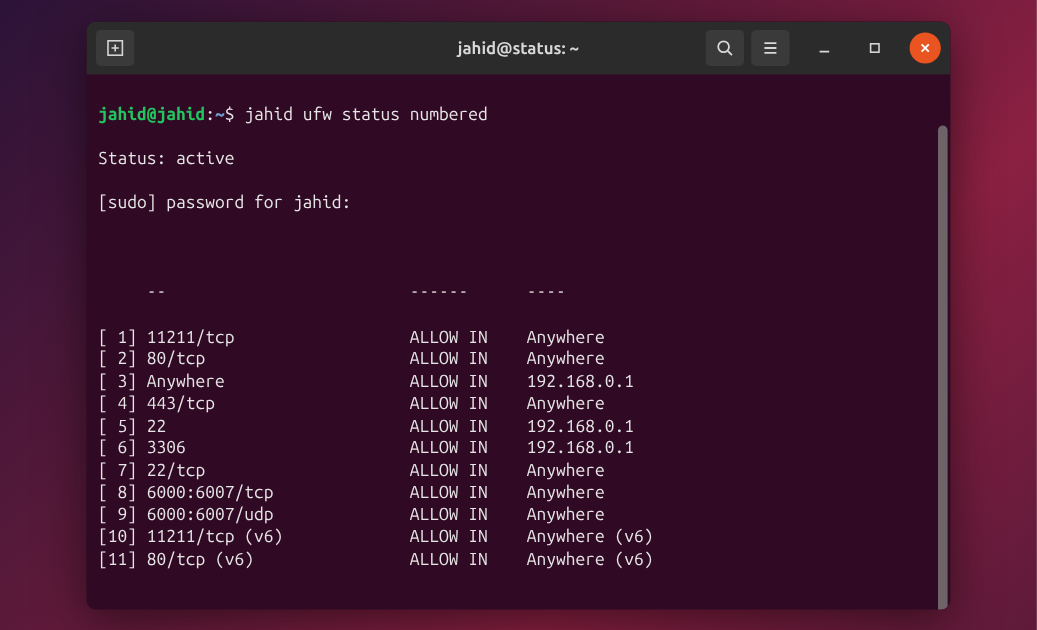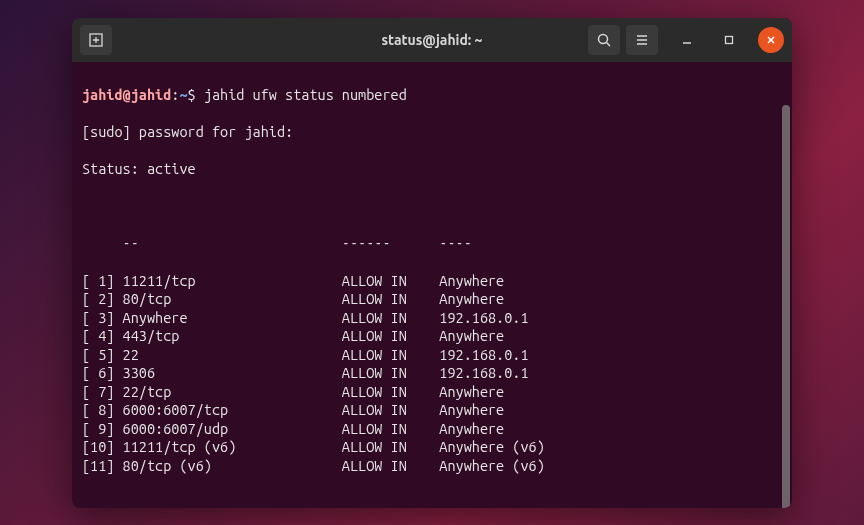--- a/index.html
+++ b/index.html
@@ -85,39 +85,39 @@
       top: 6px;
       bottom: 6px;
       width: 8px;
     }
     .scrollbar-thumb {
       width: 8px;
       background: #6e6368;
       border-radius: 4px;
       height: 96%;
     }
-    .prompt-user { color: #fca5a5; font-weight: bold; }
+    .prompt-user { color: #22c55e; font-weight: bold; }
     .prompt-path { color: #729fcf; font-weight: bold; }
     .prompt-dollar { color: #e6e6e6; }
     .line { display: block; }
   </style>
 </head>
 <body>
 
 <div class="window">
   <div class="titlebar" style="position:relative;">
     <div class="tb-btn">
       <svg viewBox="0 0 16 16">
           <rect x="2" y="2" width="12" height="12" fill="none" stroke="currentColor" stroke-width="1.3"></rect>
           <line x1="8" y1="5" x2="8" y2="11" stroke="currentColor" stroke-width="1.3"></line>
           <line x1="5" y1="8" x2="11" y2="8" stroke="currentColor" stroke-width="1.3"></line>
         </svg>
     </div>
     <div class="spacer"></div>
-    <div class="title">status@jahid: ~</div>
+    <div class="title">jahid@status: ~</div>
     <div class="tb-btn">
       <svg viewBox="0 0 16 16">
           <circle cx="7" cy="7" r="4.5" fill="none" stroke="currentColor" stroke-width="1.5"></circle>
           <line x1="10.5" y1="10.5" x2="14" y2="14" stroke="currentColor" stroke-width="1.5"></line>
         </svg>
     </div>
     <div class="tb-btn">
       <svg viewBox="0 0 16 16">
           <line x1="3" y1="4" x2="13" y2="4" stroke="currentColor" stroke-width="1.5"></line>
           <line x1="3" y1="8" x2="13" y2="8" stroke="currentColor" stroke-width="1.5"></line>
@@ -137,22 +137,22 @@
     <div class="win-btn close">
       <svg viewBox="0 0 12 12">
           <line x1="3" y1="3" x2="9" y2="9" stroke="currentColor" stroke-width="1.6"></line>
           <line x1="9" y1="3" x2="3" y2="9" stroke="currentColor" stroke-width="1.6"></line>
         </svg>
     </div>
   </div>
 
   <div class="terminal">
 <span class="line"><span class="prompt-user">jahid@jahid</span><span class="prompt-dollar">:</span><span class="prompt-path">~</span><span class="prompt-dollar">$</span> <span>jahid ufw status numbered</span></span>
+<span class="line">Status: active</span>
 <span class="line">[sudo] password for jahid:</span>
-<span class="line">Status: active</span>
 <span class="line"> </span>
 <span class="line" id="divider-row">     --                         ------      ----</span>
 <span id="rules-container"><span class="line">[ 1] 11211/tcp                  ALLOW IN    Anywhere</span><span class="line">[ 2] 80/tcp                     ALLOW IN    Anywhere</span><span class="line">[ 3] Anywhere                   ALLOW IN    192.168.0.1</span><span class="line">[ 4] 443/tcp                    ALLOW IN    Anywhere</span><span class="line">[ 5] 22                         ALLOW IN    192.168.0.1</span><span class="line">[ 6] 3306                       ALLOW IN    192.168.0.1</span><span class="line">[ 7] 22/tcp                     ALLOW IN    Anywhere</span><span class="line">[ 8] 6000:6007/tcp              ALLOW IN    Anywhere</span><span class="line">[ 9] 6000:6007/udp              ALLOW IN    Anywhere</span><span class="line">[10] 11211/tcp (v6)             ALLOW IN    Anywhere (v6)</span><span class="line">[11] 80/tcp (v6)                ALLOW IN    Anywhere (v6)</span></span>
 
 
     <div class="scrollbar-track">
       <div class="scrollbar-thumb"></div>
     </div>
   </div>
 </div>

